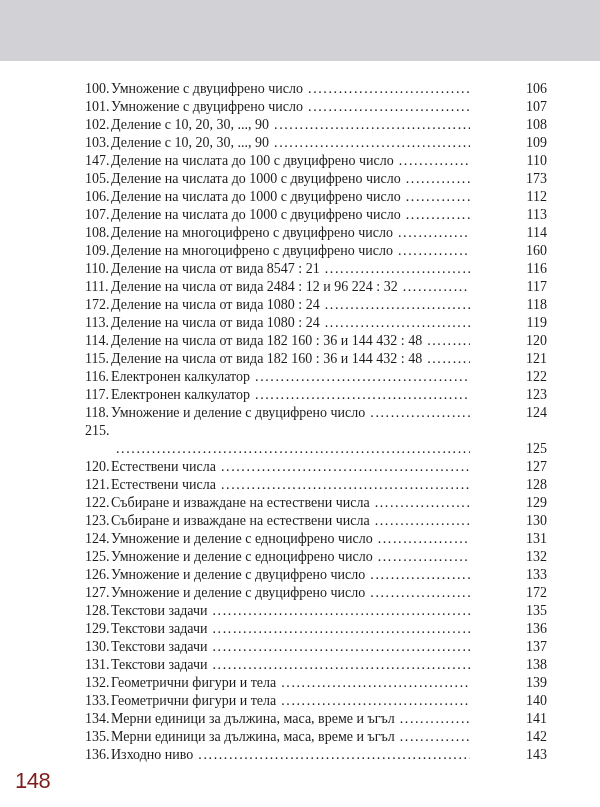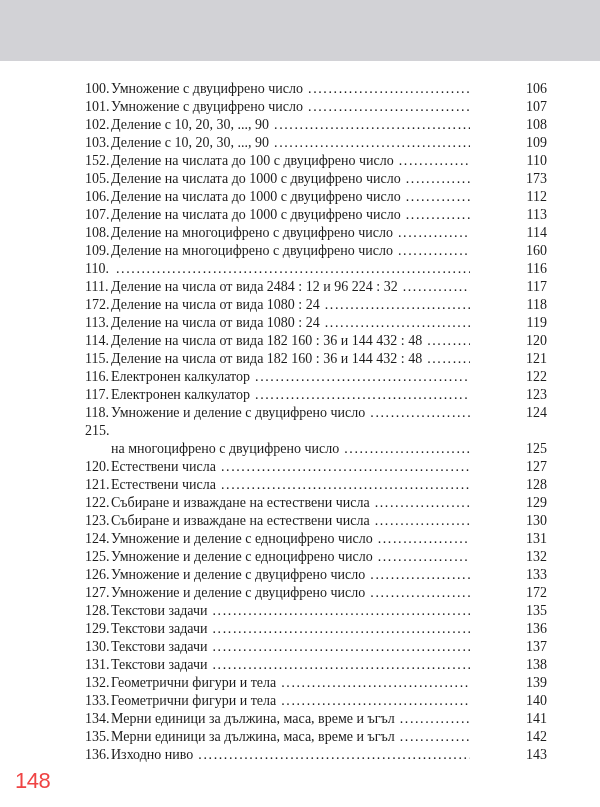--- a/index.html
+++ b/index.html
@@ -64,21 +64,21 @@
     white-space: nowrap;
     margin-left: 48px;
   }
   .folio {
     position: absolute;
     left: 15px;
     top: 768px;
     font-family: "Liberation Sans", "DejaVu Sans", sans-serif;
     font-size: 22px;
     letter-spacing: -0.5px;
-    color: #ef4444;
+    color: #7f1d1d;
   }
 </style>
 </head>
 <body>
 
 <div class="page">
   <div class="header-band"></div>
   <div class="toc">
       <div class="row">
         <span class="num">100.</span>
@@ -98,21 +98,21 @@
         <span class="dots"></span>
         <span class="pg">108</span>
       </div>
       <div class="row">
         <span class="num">103.</span>
         <span class="title">Деление с 10, 20, 30, ..., 90</span>
         <span class="dots"></span>
         <span class="pg">109</span>
       </div>
       <div class="row">
-        <span class="num">152.</span>
+        <span class="num">147.</span>
         <span class="title">Деление на числата до 100 с двуцифрено число</span>
         <span class="dots"></span>
         <span class="pg">110</span>
       </div>
       <div class="row">
         <span class="num">105.</span>
         <span class="title">Деление на числата до 1000 с двуцифрено число</span>
         <span class="dots"></span>
         <span class="pg">173</span>
       </div>
@@ -135,20 +135,21 @@
         <span class="pg">114</span>
       </div>
       <div class="row">
         <span class="num">109.</span>
         <span class="title">Деление на многоцифрено с двуцифрено число</span>
         <span class="dots"></span>
         <span class="pg">160</span>
       </div>
       <div class="row">
         <span class="num">110.</span>
+        <span class="title">Деление на числа от вида 8547 : 21</span>
         <span class="dots"></span>
         <span class="pg">116</span>
       </div>
       <div class="row">
         <span class="num">111.</span>
         <span class="title">Деление на числа от вида 2484 : 12 и 96 224 : 32</span>
         <span class="dots"></span>
         <span class="pg">117</span>
       </div>
       <div class="row">
@@ -191,21 +192,20 @@
         <span class="num">118.</span>
         <span class="title">Умножение и деление с двуцифрено число</span>
         <span class="dots"></span>
         <span class="pg">124</span>
       </div>
       <div class="row">
         <span class="num">215.</span>
       </div>
       <div class="row">
         <span class="num spacer"></span>
-        <span class="title">на многоцифрено с двуцифрено число</span>
         <span class="dots"></span>
         <span class="pg">125</span>
       </div>
       <div class="row">
         <span class="num">120.</span>
         <span class="title">Естествени числа</span>
         <span class="dots"></span>
         <span class="pg">127</span>
       </div>
       <div class="row">

